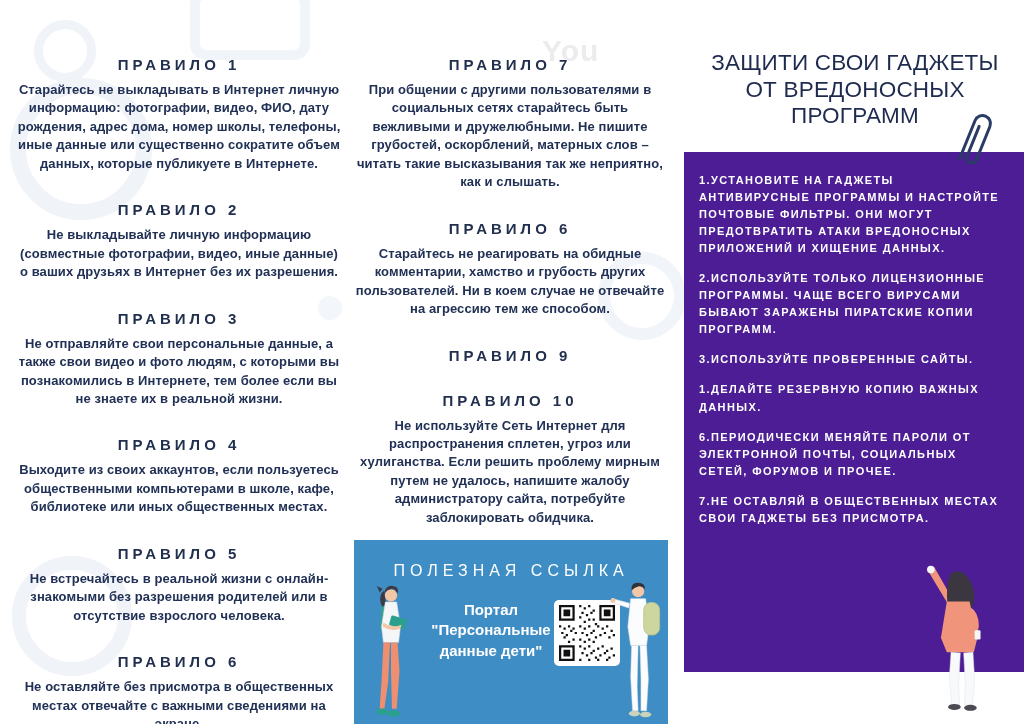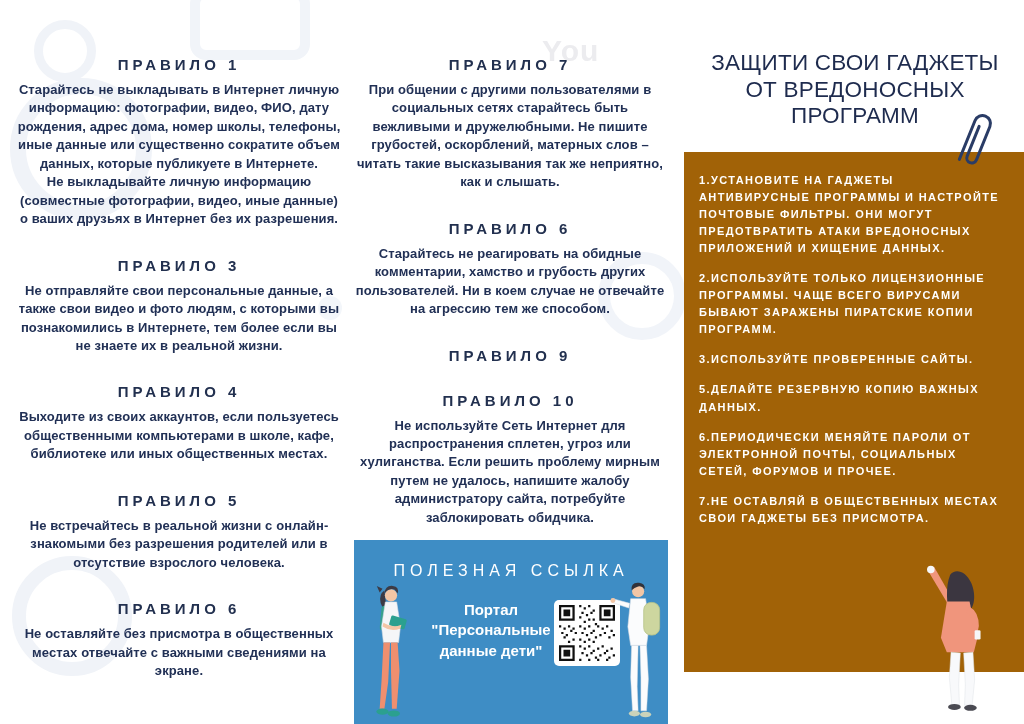--- a/index.html
+++ b/index.html
@@ -26,21 +26,21 @@
   .mid-box{position:absolute;left:354px;top:540px;width:314px;height:184px;background:#3e8dc5;z-index:2;}
   .mid-box-title{padding-top:22px;text-align:center;color:#fff;font-weight:400;font-size:16px;letter-spacing:5px;}
   .portal-label{position:absolute;left:72px;top:60px;width:130px;color:#fff;font-weight:700;font-size:15px;line-height:1.35;text-align:center;}
   .qr-wrap{position:absolute;left:200px;top:60px;width:66px;height:66px;background:#fff;border-radius:5px;padding:5px;box-sizing:border-box;}
   .qr-wrap svg{display:block;width:100%;height:100%;}
   .figure{position:absolute;}
 
   
   .right-title{position:absolute;left:690px;top:50px;width:330px;z-index:1;text-align:center;
     font-weight:400;font-size:22.5px;line-height:1.18;color:#1e2b4e;letter-spacing:.2px;}
-  .right-box{position:absolute;left:684px;top:152px;width:340px;height:520px;background:#a16207;
+  .right-box{position:absolute;left:684px;top:152px;width:340px;height:520px;background:#4c1d95;
     padding:20px 15px;box-sizing:border-box;z-index:1;}
   .tip{color:#ffffff;font-weight:700;font-size:11px;letter-spacing:1.4px;line-height:1.55;margin-bottom:13px;}
   .paperclip{position:absolute;left:952px;top:102px;z-index:3;}
   .woman{position:absolute;left:903px;top:550px;z-index:3;}
 </style>
 </head>
 <body>
 
 <div class="page">
 
@@ -51,20 +51,21 @@
   <div class="doodle ring" style="left:12px;top:556px;width:92px;height:92px;"></div>
   <div class="doodle blob" style="left:318px;top:296px;width:24px;height:24px;"></div>
   <div class="doodle rrect" style="left:598px;top:252px;width:64px;height:64px;border-radius:50%;border-width:12px;"></div>
 
   <div class="col col-left">
     <div class="rule">
       <div class="rule-title">ПРАВИЛО 1</div>
       <div class="rule-text">Старайтесь не выкладывать в Интернет личную информацию: фотографии, видео, ФИО, дату рождения, адрес дома, номер школы, телефоны, иные данные или существенно сократите объем данных, которые публикуете в Интернете.</div>
     </div>
     <div class="rule">
+      <div class="rule-title">ПРАВИЛО 2</div>
       <div class="rule-text">Не выкладывайте личную информацию (совместные фотографии, видео, иные данные) о ваших друзьях в Интернет без их разрешения.</div>
     </div>
     <div class="rule">
       <div class="rule-title">ПРАВИЛО 3</div>
       <div class="rule-text">Не отправляйте свои персональные данные, а также свои видео и фото людям, с которыми вы познакомились в Интернете, тем более если вы не знаете их в реальной жизни.</div>
     </div>
     <div class="rule">
       <div class="rule-title">ПРАВИЛО 4</div>
       <div class="rule-text">Выходите из своих аккаунтов, если пользуетесь общественными компьютерами в школе, кафе, библиотеке или иных общественных местах.</div>
     </div>
@@ -151,21 +152,21 @@
   <svg class="paperclip" width="46" height="80" viewBox="0 0 46 80">
     <g transform="rotate(22 23 40)">
       <path d="M15 62V20a8 8 0 0 1 16 0v36a5 5 0 0 1-10 0V24" fill="none" stroke="#2a3c66" stroke-width="3" stroke-linecap="round"></path>
     </g>
   </svg>
 
   <div class="right-box">
     <div class="tip">1.УСТАНОВИТЕ НА ГАДЖЕТЫ АНТИВИРУСНЫЕ ПРОГРАММЫ И НАСТРОЙТЕ ПОЧТОВЫЕ ФИЛЬТРЫ. ОНИ МОГУТ ПРЕДОТВРАТИТЬ АТАКИ ВРЕДОНОСНЫХ ПРИЛОЖЕНИЙ И ХИЩЕНИЕ ДАННЫХ.</div>
     <div class="tip">2.ИСПОЛЬЗУЙТЕ ТОЛЬКО ЛИЦЕНЗИОННЫЕ ПРОГРАММЫ. ЧАЩЕ ВСЕГО ВИРУСАМИ БЫВАЮТ ЗАРАЖЕНЫ ПИРАТСКИЕ КОПИИ ПРОГРАММ.</div>
     <div class="tip">3.ИСПОЛЬЗУЙТЕ ПРОВЕРЕННЫЕ САЙТЫ.</div>
-    <div class="tip">5.ДЕЛАЙТЕ РЕЗЕРВНУЮ КОПИЮ ВАЖНЫХ ДАННЫХ.</div>
+    <div class="tip">1.ДЕЛАЙТЕ РЕЗЕРВНУЮ КОПИЮ ВАЖНЫХ ДАННЫХ.</div>
     <div class="tip">6.ПЕРИОДИЧЕСКИ МЕНЯЙТЕ ПАРОЛИ ОТ ЭЛЕКТРОННОЙ ПОЧТЫ, СОЦИАЛЬНЫХ СЕТЕЙ, ФОРУМОВ И ПРОЧЕЕ.</div>
     <div class="tip">7.НЕ ОСТАВЛЯЙ В ОБЩЕСТВЕННЫХ МЕСТАХ СВОИ ГАДЖЕТЫ БЕЗ ПРИСМОТРА.</div>
   </div>
 
   <svg class="woman" width="118" height="174" viewBox="0 0 140 180">
     <path d="M54 52L30 12l7-5 24 42z" fill="#f0957c"></path>
     <circle cx="33" cy="10" r="4.5" fill="#f6f7f9"></circle>
     <circle cx="66" cy="26" r="9" fill="#f3c6a5"></circle>
     <path d="M56 16C50 30 52 52 56 72l6 22 13-2 2-32c8-4 10-20 4-34C74 10 61 9 56 16z" fill="#3b3640"></path>
     <path d="M52 48h27l9 44-4 16H52l-7-17z" fill="#f0957c"></path>

